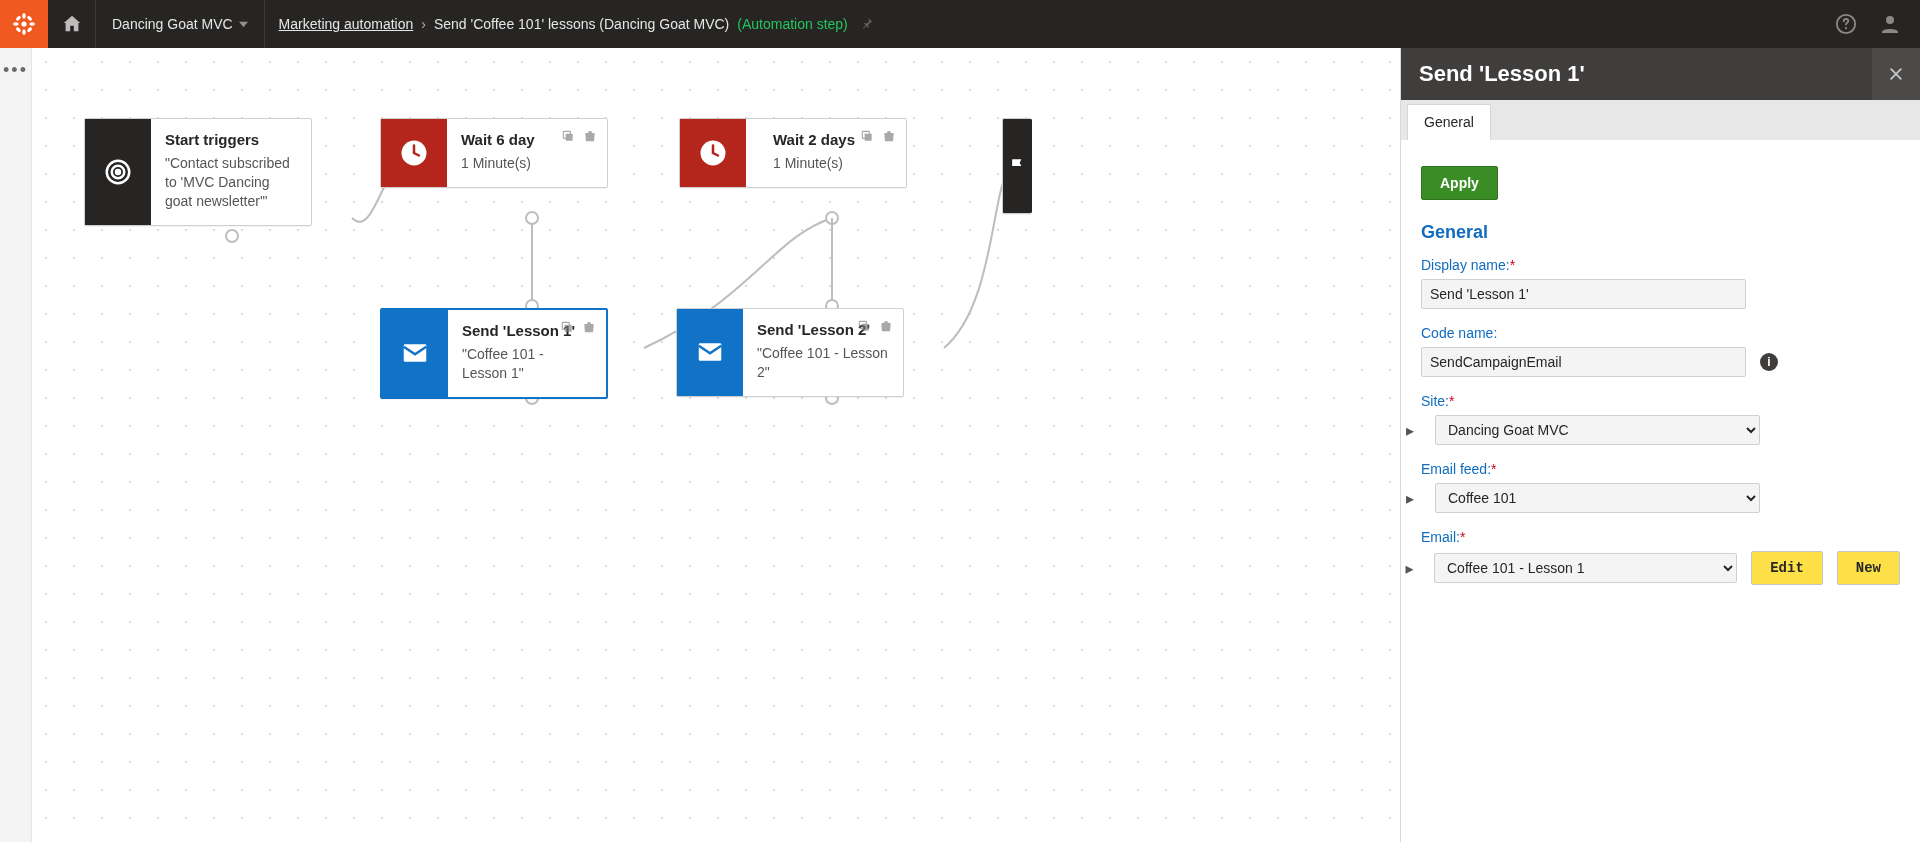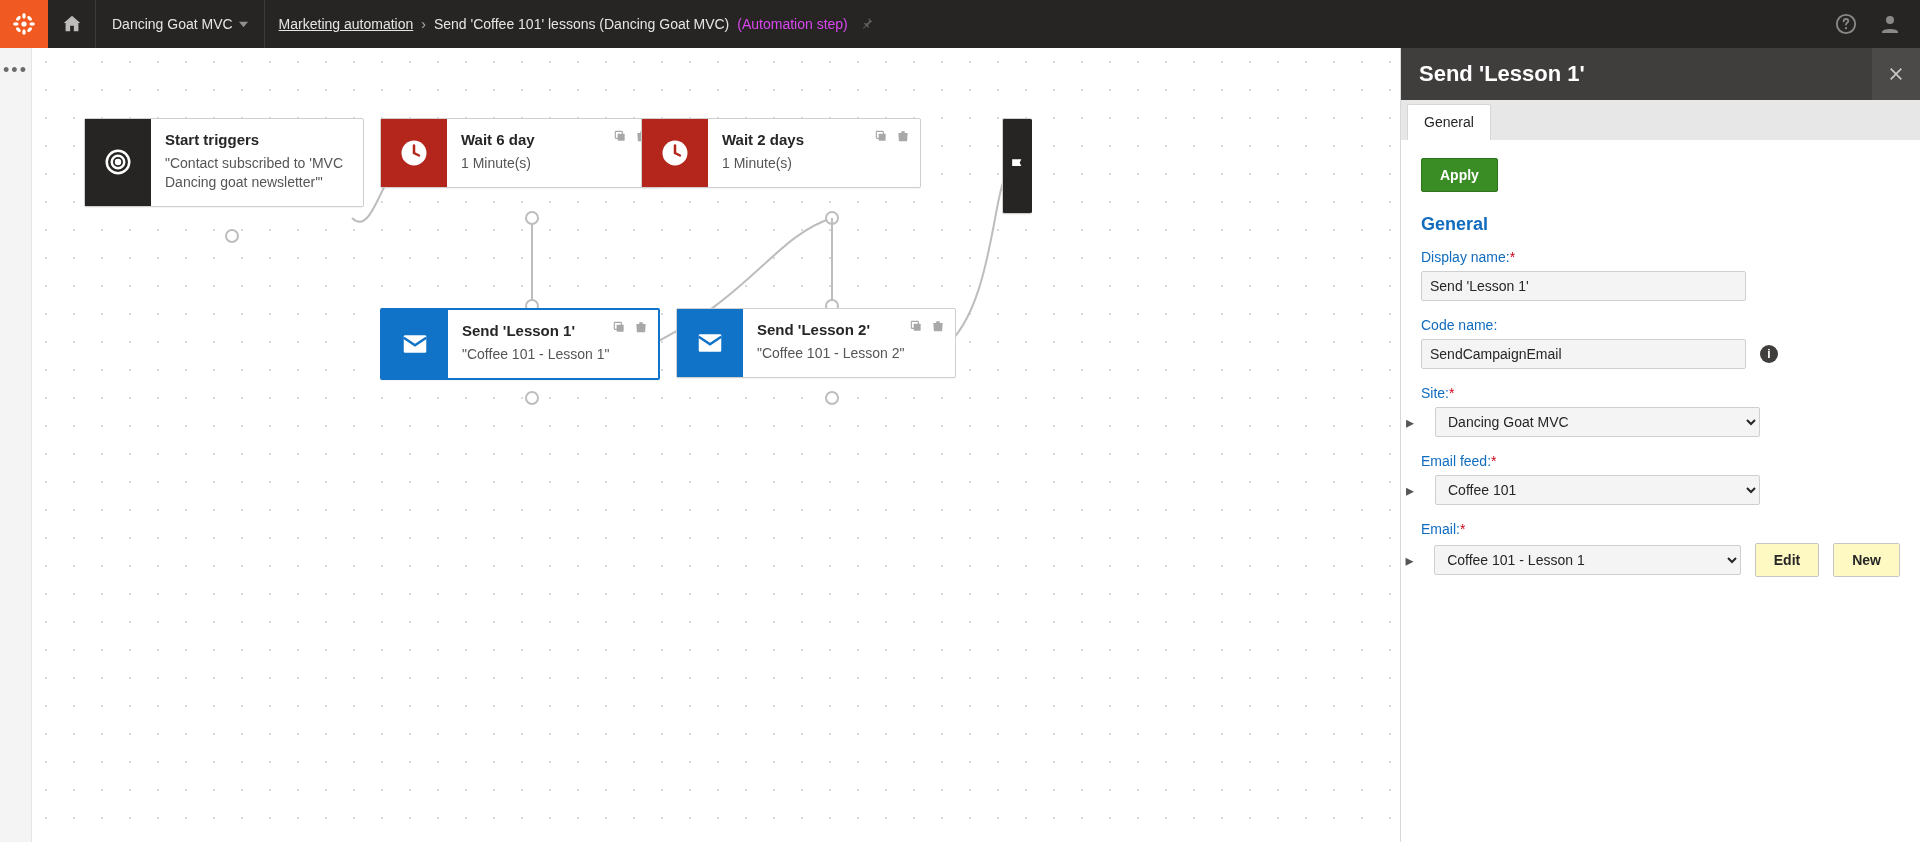--- a/index.html
+++ b/index.html
@@ -25,21 +25,21 @@
   padding: 0 16px; height: 48px; display: flex; align-items: center;
   border-right: 1px solid #3a3a3a;
 }
 .topbar .site-switch .caret { margin-left: 6px; opacity: .7; }
 .topbar .crumbs {
   display: flex; align-items: center; gap: 8px;
   padding: 0 14px; height: 48px; flex: 1 1 auto;
 }
 .topbar .crumbs a { color: #e5e5e5; text-decoration: underline; }
 .topbar .crumbs .sep { opacity: .7; }
-.topbar .crumbs .muted { color: #d946ef; }
+.topbar .crumbs .muted { color: #22c55e; }
 .topbar .pin { opacity: .6; margin-left: 4px; }
 .topbar .right {
   display: flex; align-items: center; gap: 4px; padding-right: 10px;
 }
 .topbar .right .ic {
   width: 40px; height: 48px; display:flex; align-items:center; justify-content:center;
 }
 
 
 .workspace {
@@ -55,21 +55,21 @@
   background-image: radial-gradient(#d9d9d9 1px, transparent 1px);
   background-size: 28px 28px;
 }
 svg.edges { position: absolute; inset: 0; width: 100%; height: 100%; pointer-events: none; }
 svg.edges path { stroke: #bdbdbd; stroke-width: 2; fill: none; }
 svg.edges circle { fill: #fff; stroke: #bdbdbd; stroke-width: 2; }
 
 
 .node {
   position: absolute; display: flex; border: 1px solid #cfcfcf; border-radius: 2px;
-  background: #fff; width: 280px; box-shadow: 0 1px 1px rgba(0,0,0,.05);
+  background: #fff; width: 228px; box-shadow: 0 1px 1px rgba(0,0,0,.05);
 }
 .node .tile {
   width: 66px; flex: 0 0 66px;
   display: flex; align-items: center; justify-content: center;
 }
 .node .body { flex: 1 1 auto; padding: 12px 14px 14px 14px; position: relative; }
 .node .title { font-weight: 600; font-size: 15px; color: #262626; }
 .node .sub   { font-size: 14px; color: #555; margin-top: 6px; line-height: 1.35; }
 .node .tools { position: absolute; top: 10px; right: 10px; display: flex; gap: 8px; opacity: .65; }
 .node.selected { border: 2px solid #1173c7; }
@@ -94,28 +94,28 @@
 .panel-head h1 { font-size: 22px; font-weight: 600; }
 .panel-head .close {
   width: 48px; height: 52px; background: #4c4a49;
   display:flex; align-items:center; justify-content:center; color:#c9c9c9;
 }
 .tabs { background: #e7e7e7; height: 40px; display:flex; align-items:flex-end; padding-left:6px; }
 .tab {
   background:#fff; padding: 9px 16px 10px; font-size:14px; color:#262626;
   border:1px solid #d6d6d6; border-bottom:none; border-radius:2px 2px 0 0;
 }
-.panel-body { padding: 18px 20px; overflow:auto; }
+.panel-body { padding: 26px 20px; overflow:auto; }
 .btn {
   display:inline-flex; align-items:center; justify-content:center;
   height:34px; padding:0 18px; font-size:14px; font-weight:600;
   border:1px solid transparent; border-radius:2px; background:#e5e5e5; color:#262626;
 }
 .btn.primary { background:#3a8d24; color:#fff; border-color:#2f741d; }
-.btn.secondary { background:#fef9c3; border-color:#c6c6c6; }
+.btn.secondary { background:#fde047; border-color:#c6c6c6;font-family:Liberation Mono, monospace; }
 .section-h { color:#0f6cbf; font-size:18px; font-weight:600; margin: 22px 0 14px; }
 .field { margin-bottom: 16px; }
 .field label { display:block; font-size:14px; color:#0f6cbf; margin-bottom:6px; }
 .req { color:#d0021b; }
 .field input[type=text], .field select {
   width: 325px; height: 30px; padding: 4px 8px;
   font-size: 14px; color:#262626; background:#f4f4f4;
   border:1px solid #cfcfcf; border-radius:2px;
 }
 .field .row { display:flex; align-items:center; gap:14px; }
@@ -249,21 +249,21 @@
               </svg></span>
           <span><svg width="14" height="14" viewBox="0 0 24 24" fill="#7a7a7a">
                 <path d="M4 7h16l-1 14H5zM9 4h6v3H9z"></path>
               </svg></span>
         </div>
         <div class="title">Wait 6 day</div>
         <div class="sub">1 Minute(s)</div>
       </div>
     </div>
 
-    <div class="node" style="left:609px; top:70px;">
+    <div class="node" style="left:647px; top:70px;gap:13px;">
       <div class="tile red">
         <svg width="30" height="30" viewBox="0 0 24 24" fill="#fff">
             <circle cx="12" cy="12" r="10"></circle>
             <path d="M12 6v6l4 2" stroke="#b4251b" stroke-width="2" fill="none" stroke-linecap="round"></path>
           </svg>
       </div>
       <div class="body">
         <div class="tools">
           <span><svg width="14" height="14" viewBox="0 0 24 24" fill="#7a7a7a">
                 <rect x="8" y="8" width="12" height="12" rx="1"></rect>

